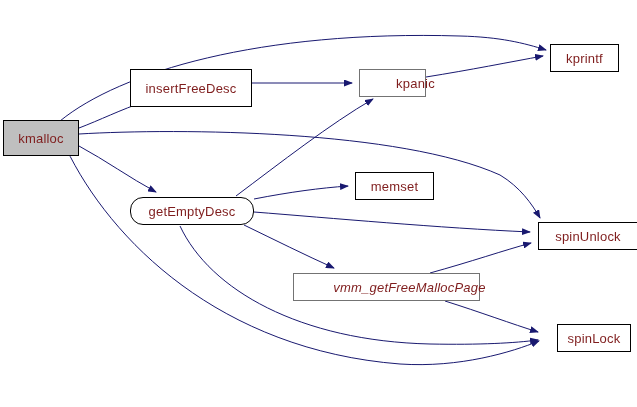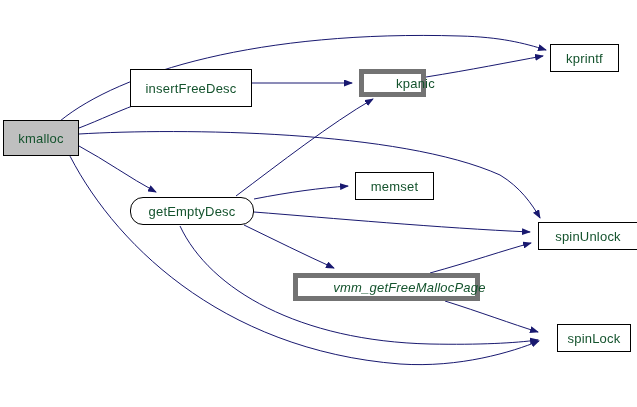--- a/index.html
+++ b/index.html
@@ -26,34 +26,34 @@
     display: block;
   }
   .node-box {
     position: absolute;
     box-sizing: border-box;
     display: flex;
     align-items: center;
     justify-content: center;
     background: #ffffff;
     border: 1px solid #000000;
-    color: #14532d;
+    color: #7f1d1d;
     font-family: "Liberation Sans", sans-serif;
     font-size: 13px;
     line-height: 1;
     white-space: nowrap;
     letter-spacing: 0.2px;
     z-index: 2;
   }
   .node-box.current {
     background: #bfbfbf;
     border: 1px solid #000000;
   }
   .node-box.highlight {
-    border: 5px solid #737373;
+    border: 1px solid #737373;
     background: #ffffff;
     padding-left: 46px;
   }
   .node-label {
     pointer-events: none;
   }
 </style>
 </head>
 <body>
 

